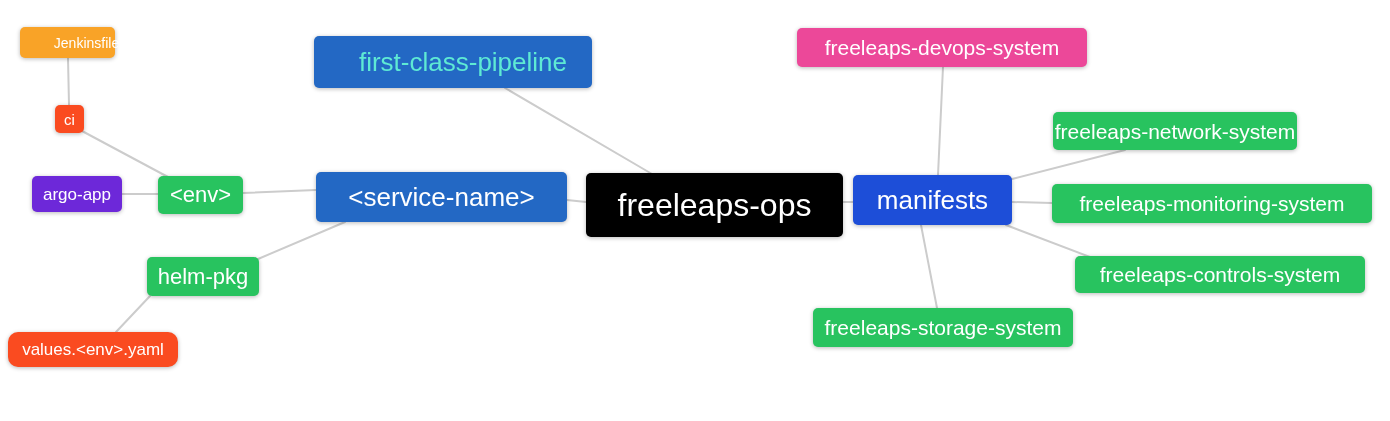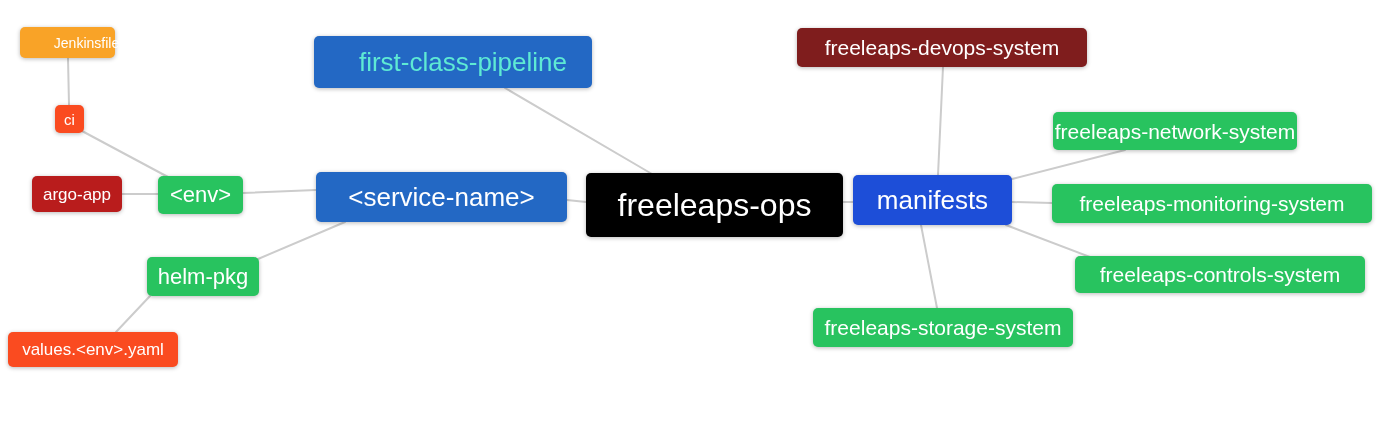--- a/index.html
+++ b/index.html
@@ -54,27 +54,27 @@
       <line x1="843" y1="202" x2="853" y2="202" stroke="#cccccc" stroke-width="2" stroke-linecap="round"></line>
       <line x1="938" y1="175" x2="943" y2="67" stroke="#cccccc" stroke-width="2" stroke-linecap="round"></line>
       <line x1="1012" y1="179" x2="1125" y2="150" stroke="#cccccc" stroke-width="2" stroke-linecap="round"></line>
       <line x1="1012" y1="202" x2="1052" y2="203" stroke="#cccccc" stroke-width="2" stroke-linecap="round"></line>
       <line x1="1006" y1="225" x2="1090" y2="257" stroke="#cccccc" stroke-width="2" stroke-linecap="round"></line>
       <line x1="921" y1="225" x2="937" y2="308" stroke="#cccccc" stroke-width="2" stroke-linecap="round"></line>
     </svg>
   <div id="nodes">
       <div class="node" style="left: 20px; top: 27px; width: 95px; height: 31px; font-size: 14px; background: rgb(249, 163, 39); color: rgb(255, 255, 255); padding-left: 38px;">Jenkinsfile</div>
       <div class="node" style="left: 55px; top: 105px; width: 29px; height: 28px; font-size: 15px; background: rgb(250, 75, 32); color: rgb(255, 255, 255);">ci</div>
-      <div class="node" style="left: 32px; top: 176px; width: 90px; height: 36px; font-size: 17px; background: #b91c1c; color: rgb(255, 255, 255);">argo-app</div>
+      <div class="node" style="left: 32px; top: 176px; width: 90px; height: 36px; font-size: 17px; background: #6d28d9; color: rgb(255, 255, 255);">argo-app</div>
       <div class="node" style="left: 158px; top: 176px; width: 85px; height: 38px; font-size: 22px; background: rgb(40, 195, 95); color: rgb(255, 255, 255);">&lt;env&gt;</div>
       <div class="node" style="left: 147px; top: 257px; width: 112px; height: 39px; font-size: 22px; background: rgb(40, 195, 95); color: rgb(255, 255, 255);">helm-pkg</div>
-      <div class="node" style="left: 8px; top: 332px; width: 170px; height: 35px; font-size: 17px; background: rgb(250, 75, 32); color: rgb(255, 255, 255);">values.&lt;env&gt;.yaml</div>
+      <div class="node" style="left: 8px; top: 332px; width: 170px; height: 35px; font-size: 17px; background: rgb(250, 75, 32); color: rgb(255, 255, 255); border-radius: 10px;">values.&lt;env&gt;.yaml</div>
       <div class="node" style="left: 314px; top: 36px; width: 278px; height: 52px; font-size: 26px; background: rgb(35, 104, 196); color: #5eead4; padding-left: 20px;">first-class-pipeline</div>
       <div class="node" style="left: 316px; top: 172px; width: 251px; height: 50px; font-size: 26px; background: rgb(35, 104, 196); color: rgb(255, 255, 255);">&lt;service-name&gt;</div>
       <div class="node" style="left: 586px; top: 173px; width: 257px; height: 64px; font-size: 32px; background: #000000; color: rgb(255, 255, 255);">freeleaps-ops</div>
       <div class="node" style="left: 853px; top: 175px; width: 159px; height: 50px; font-size: 26px; background: #1d4ed8; color: rgb(255, 255, 255);">manifests</div>
-      <div class="node" style="left: 797px; top: 28px; width: 290px; height: 39px; font-size: 21px; background: #7f1d1d; color: rgb(255, 255, 255);">freeleaps-devops-system</div>
+      <div class="node" style="left: 797px; top: 28px; width: 290px; height: 39px; font-size: 21px; background: #ec4899; color: rgb(255, 255, 255);">freeleaps-devops-system</div>
       <div class="node" style="left: 1053px; top: 112px; width: 244px; height: 38px; font-size: 21px; background: rgb(40, 195, 95); color: rgb(255, 255, 255);">freeleaps-network-system</div>
       <div class="node" style="left: 1052px; top: 184px; width: 320px; height: 39px; font-size: 21px; background: rgb(40, 195, 95); color: rgb(255, 255, 255);">freeleaps-monitoring-system</div>
       <div class="node" style="left: 1062px; top: 256px; width: 290px; height: 37px; font-size: 21px; background: rgb(40, 195, 95); color: rgb(255, 255, 255); margin-left: 13px;">freeleaps-controls-system</div>
       <div class="node" style="left: 813px; top: 308px; width: 260px; height: 39px; font-size: 21px; background: rgb(40, 195, 95); color: rgb(255, 255, 255);">freeleaps-storage-system</div>
     </div>
 </div>
 
 </body></html>

